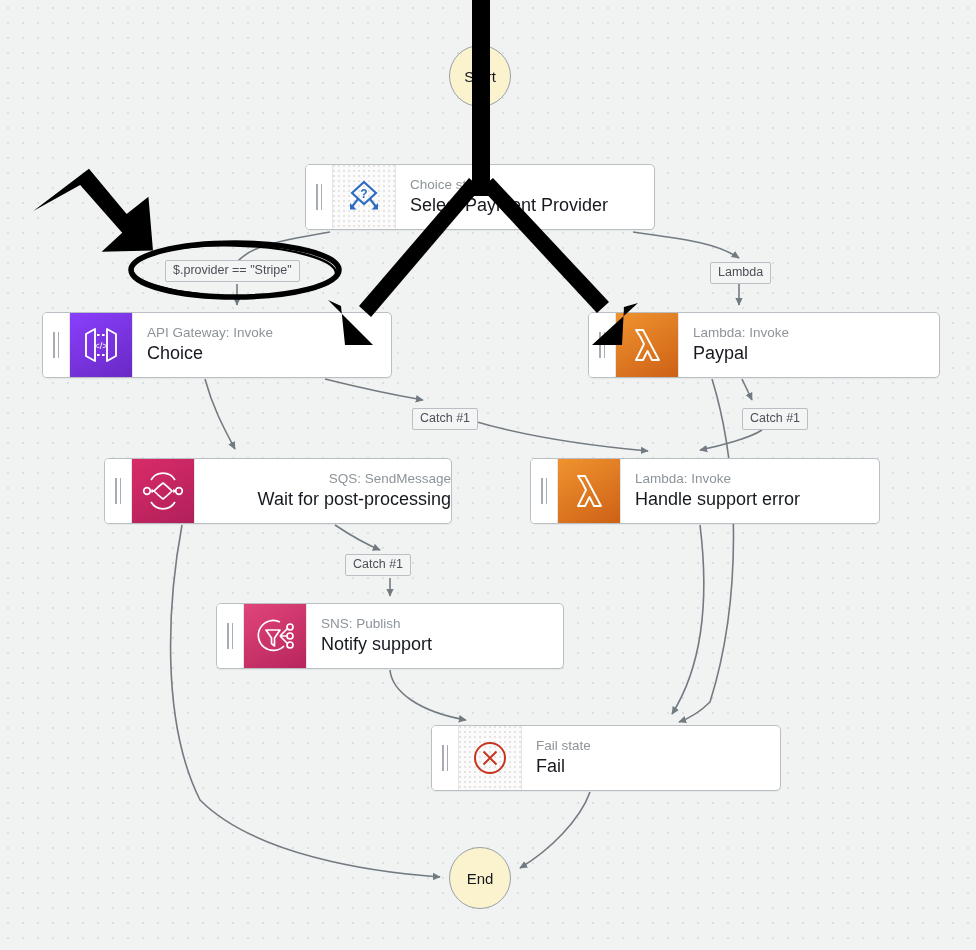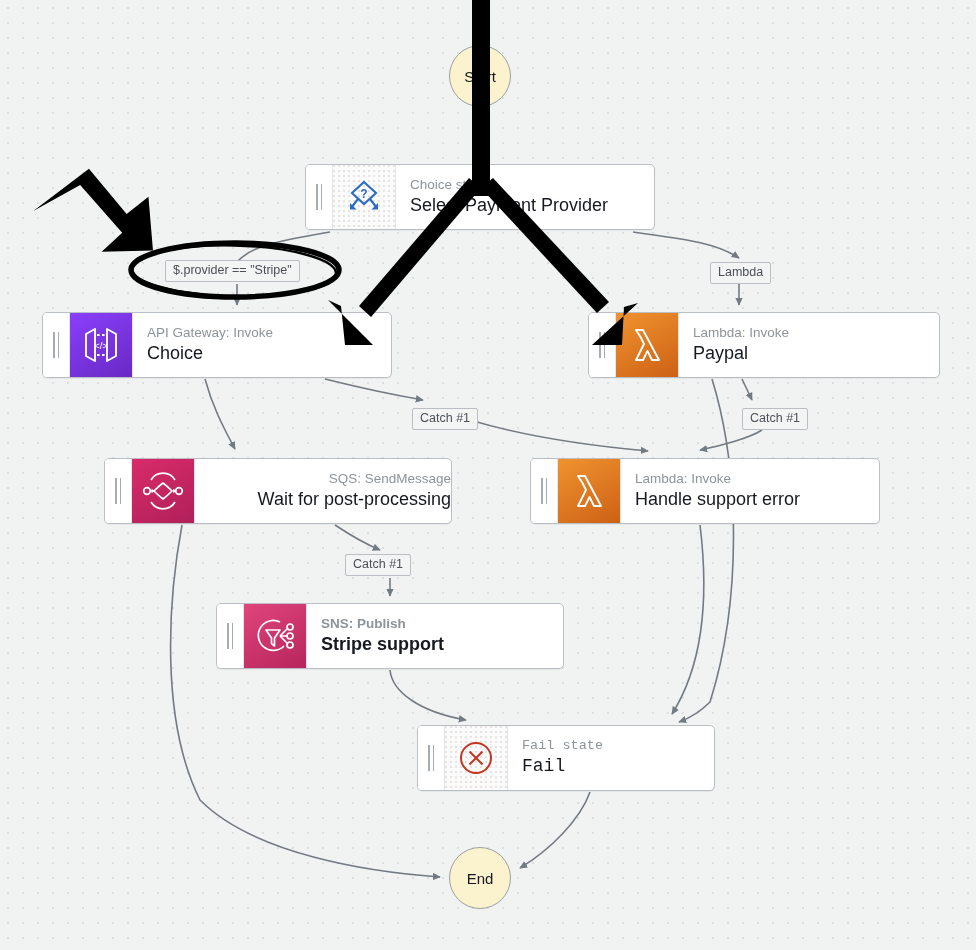--- a/index.html
+++ b/index.html
@@ -277,42 +277,42 @@
       <svg width="38" height="38" viewBox="0 0 38 38">
         <path d="M8 4 L15 4 L31 34 L24 34 L19.5 25 L15 34 L8 34 L16 18 L12.5 11 Z" fill="none" stroke="#fff" stroke-width="1.9" stroke-linejoin="round"></path>
       </svg>
     </div>
     <div class="labels">
       <div class="subtitle">Lambda: Invoke</div>
       <div class="title">Handle support error</div>
     </div>
   </div>
 
-  <div class="node" style="left:216px;top:603px;width:348px;font-weight:bold;">
+  <div class="node" style="left:216px;top:603px;width:348px;">
     <div class="grip">
         <i></i>
         <i></i>
       </div>
     <div class="iconbox magenta">
       <svg width="42" height="38" viewBox="0 0 42 38">
         <path d="M26 5 A15 15 0 1 0 30 29" fill="none" stroke="#fff" stroke-width="1.7"></path>
         <path d="M12 13 L26 13 L20.5 21 L20.5 29 L17.5 26.5 L17.5 21 Z" fill="none" stroke="#fff" stroke-width="1.7" stroke-linejoin="round"></path>
         <path d="M26 19 L34 11 M26 19 L34 19 M26 19 L34 27" stroke="#fff" stroke-width="1.7" fill="none"></path>
         <circle cx="36" cy="10" r="3" fill="none" stroke="#fff" stroke-width="1.7"></circle>
         <circle cx="36" cy="19" r="3" fill="none" stroke="#fff" stroke-width="1.7"></circle>
         <circle cx="36" cy="28" r="3" fill="none" stroke="#fff" stroke-width="1.7"></circle>
       </svg>
     </div>
     <div class="labels">
       <div class="subtitle">SNS: Publish</div>
-      <div class="title">Stripe support</div>
-    </div>
-  </div>
-
-  <div class="node" style="left:417px;top:725px;width:298px;font-family:Liberation Mono, monospace;">
+      <div class="title">Notify support</div>
+    </div>
+  </div>
+
+  <div class="node" style="left:431px;top:725px;width:350px;">
     <div class="grip">
         <i></i>
         <i></i>
       </div>
     <div class="iconbox dotted">
       <svg width="40" height="40" viewBox="0 0 40 40">
         <circle cx="20" cy="20" r="15" fill="none" stroke="#c7341f" stroke-width="2"></circle>
         <path d="M13.5 13.5 L26.5 26.5 M26.5 13.5 L13.5 26.5" stroke="#c7341f" stroke-width="2"></path>
       </svg>
     </div>

